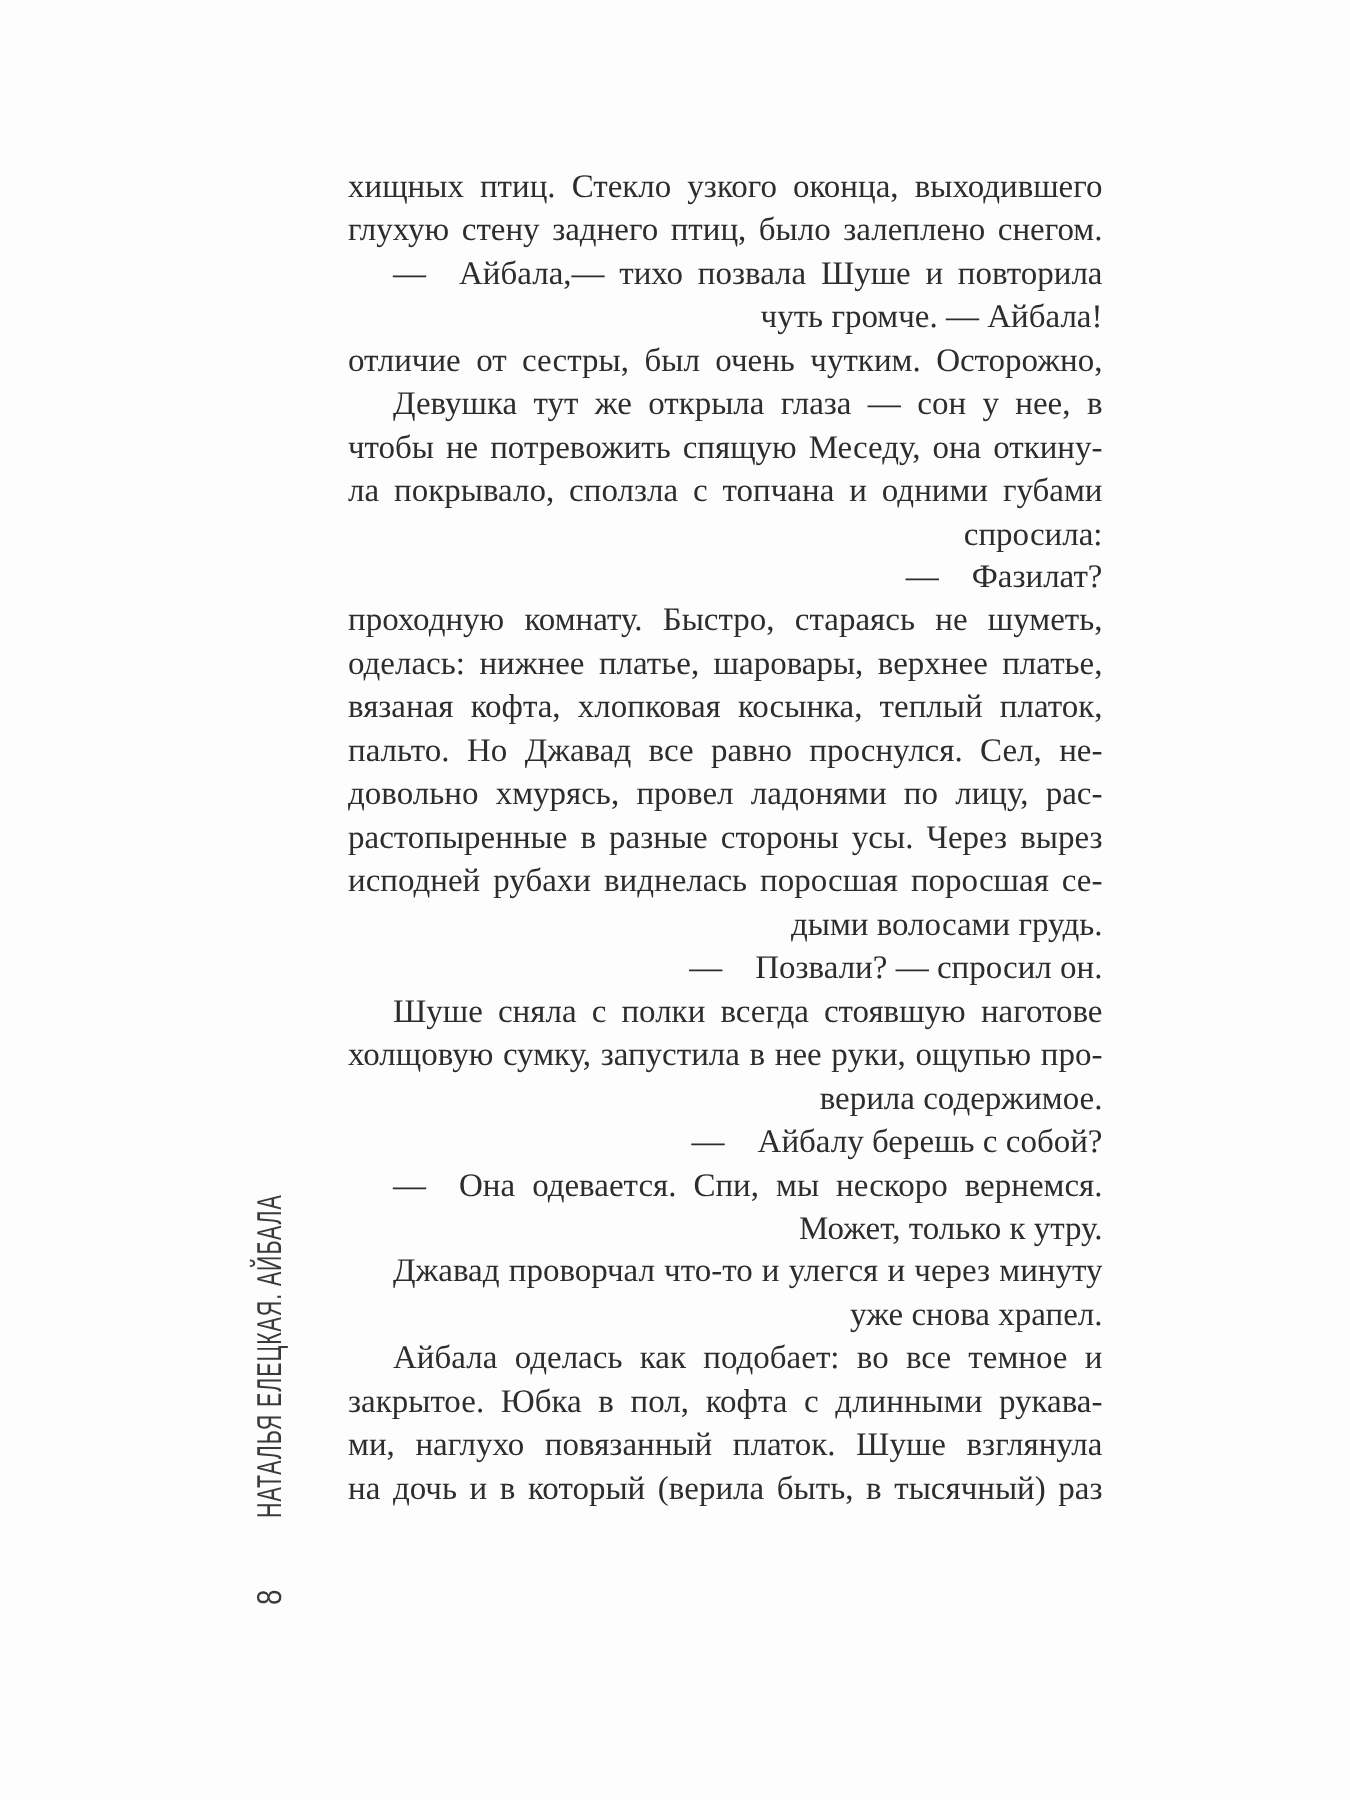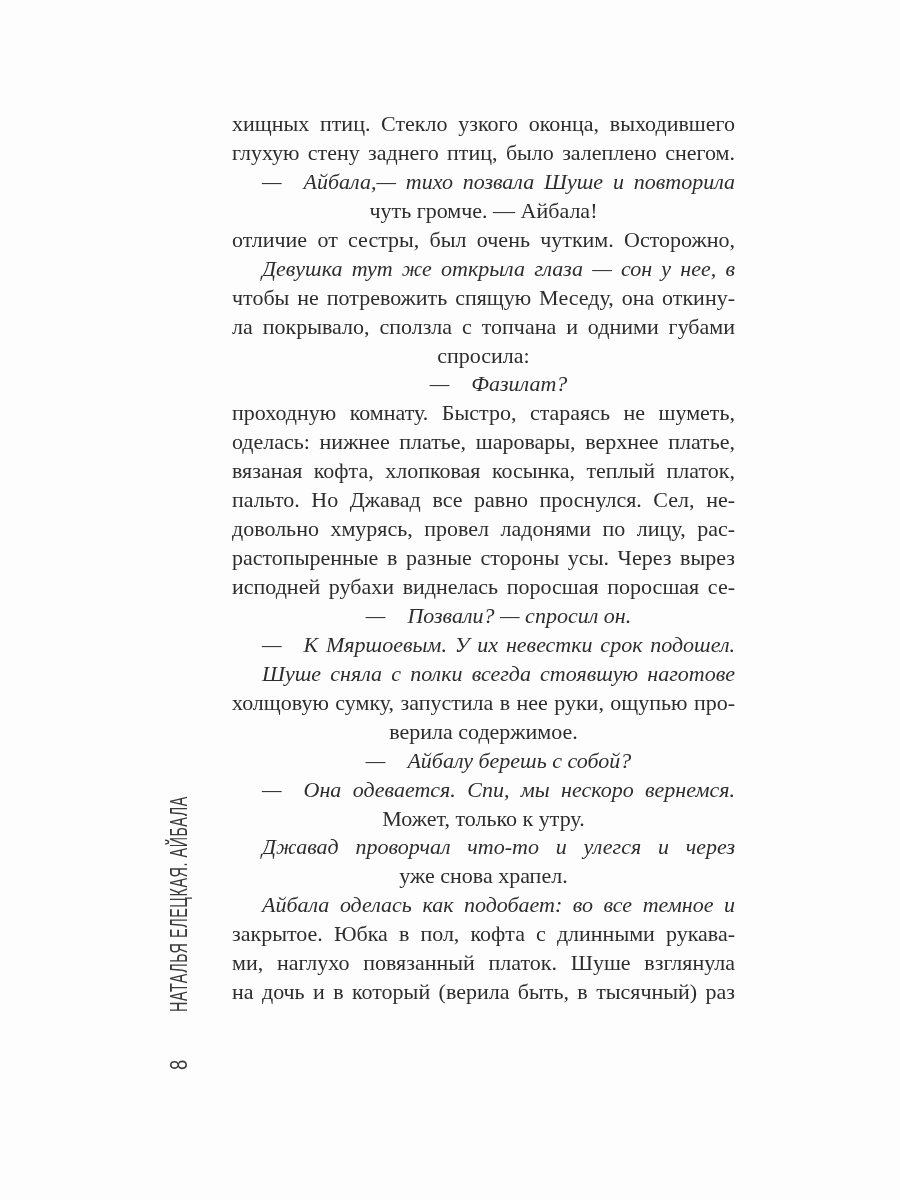--- a/index.html
+++ b/index.html
@@ -17,27 +17,27 @@
     left: 232px;
     top: 110px;
     width: 503px;
     font-size: 22px;
     line-height: 28.95px;
     color: #2d2d2d;
   }
   .line {
     height: 28.95px;
     overflow: hidden;
-    text-align: center;
+    text-align: right;
   }
   .line.just {
     text-align: justify;
     text-align-last: justify;
   }
-  .line.ind { text-indent: 30px; font-style: italic; }
+  .line.ind { text-indent: 30px; }
 
   
   .spine-title {
     position: absolute;
     left: 166px;
     top: 1012px;
     transform: rotate(-90deg);
     transform-origin: 0 0;
     white-space: nowrap;
     font-family: "Liberation Sans", sans-serif;
@@ -92,22 +92,22 @@
       <div class="line just">ла покрывало, сползла с топчана и одними губами</div>
       <div class="line">спросила:</div>
       <div class="line ind">— Фазилат?</div>
       <div class="line just">проходную комнату. Быстро, стараясь не шуметь,</div>
       <div class="line just">оделась: нижнее платье, шаровары, верхнее платье,</div>
       <div class="line just">вязаная кофта, хлопковая косынка, теплый платок,</div>
       <div class="line just">пальто. Но Джавад все равно проснулся. Сел, не-</div>
       <div class="line just">довольно хмурясь, провел ладонями по лицу, рас-</div>
       <div class="line just">растопыренные в разные стороны усы. Через вырез</div>
       <div class="line just">исподней рубахи виднелась поросшая поросшая се-</div>
+      <div class="line">дыми волосами грудь.</div>
       <div class="line ind">— Позвали? — спросил он.</div>
-      <div class="line ind just">— К Мяршоевым. У их невестки срок подошел.</div>
       <div class="line ind just">Шуше сняла с полки всегда стоявшую наготове</div>
       <div class="line just">холщовую сумку, запустила в нее руки, ощупью про-</div>
       <div class="line">верила содержимое.</div>
       <div class="line ind">— Айбалу берешь с собой?</div>
       <div class="line ind just">— Она одевается. Спи, мы нескоро вернемся.</div>
       <div class="line">Может, только к утру.</div>
       <div class="line ind just">Джавад проворчал что-то и улегся и через минуту</div>
       <div class="line">уже снова храпел.</div>
       <div class="line ind just">Айбала оделась как подобает: во все темное и</div>
       <div class="line just">закрытое. Юбка в пол, кофта с длинными рукава-</div>

